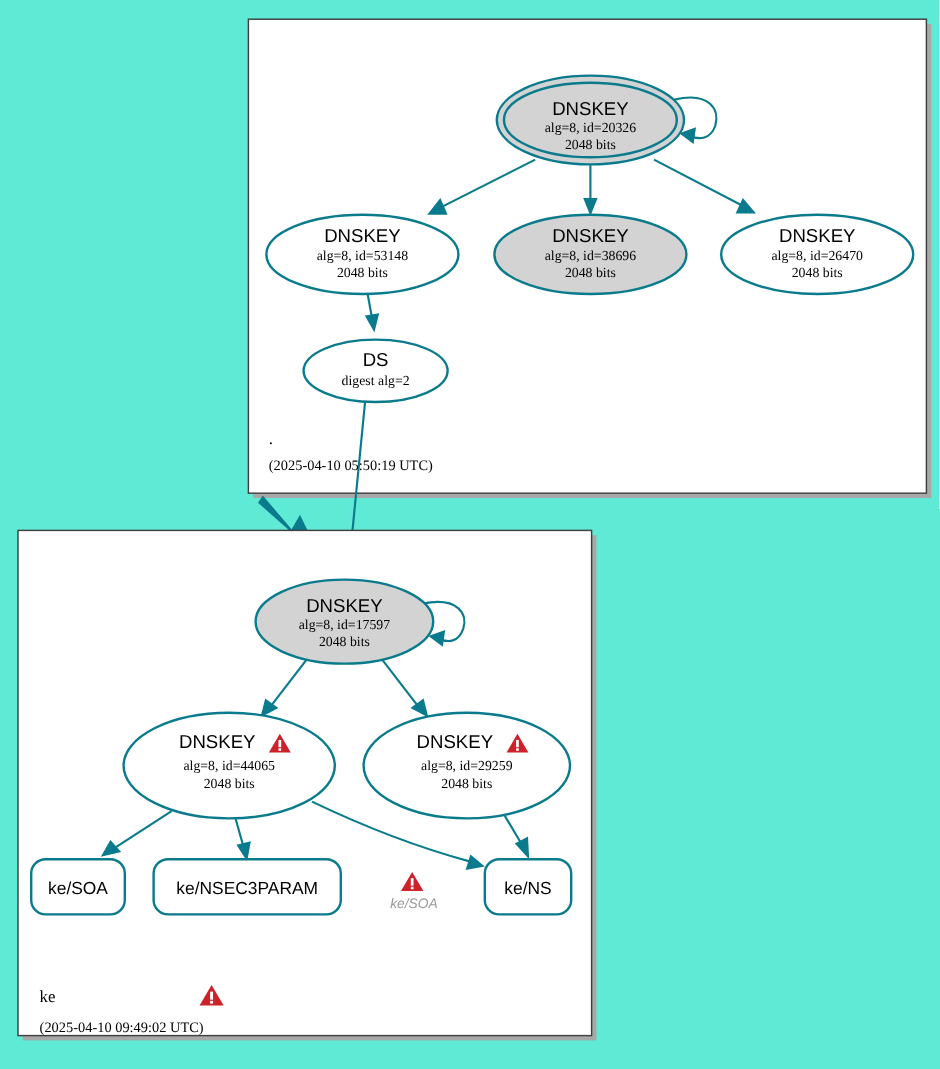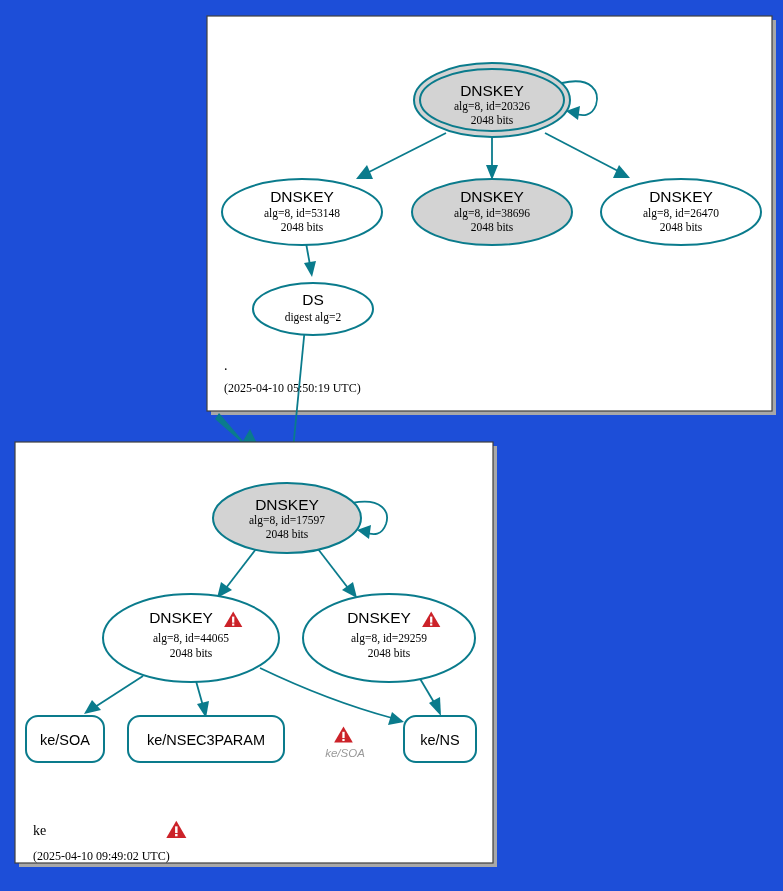--- a/index.html
+++ b/index.html
@@ -4,21 +4,21 @@
 <style>
   html, body {
     margin: 0;
     padding: 0;
     background: #ffffff;
   }
   #canvas {
     position: relative;
     width: 783px;
     height: 891px;
-    background: #1d4ed8;
+    background: #5eead4;
     font-family: "Liberation Sans", sans-serif;
     overflow: hidden;
     text-align: right;
   }
   svg#graph {
     position: absolute;
     left: 0;
     top: 0;
     width: 783px;
     height: 891px;

